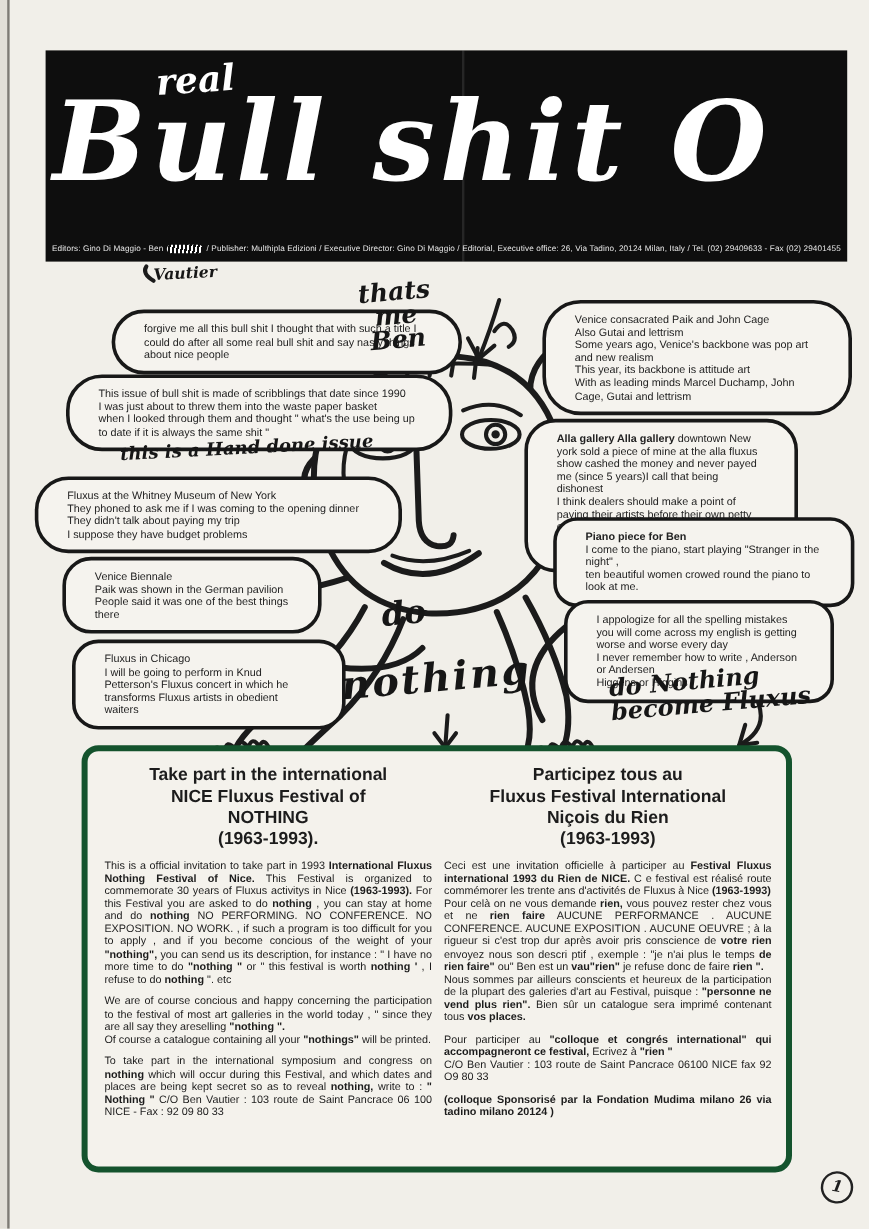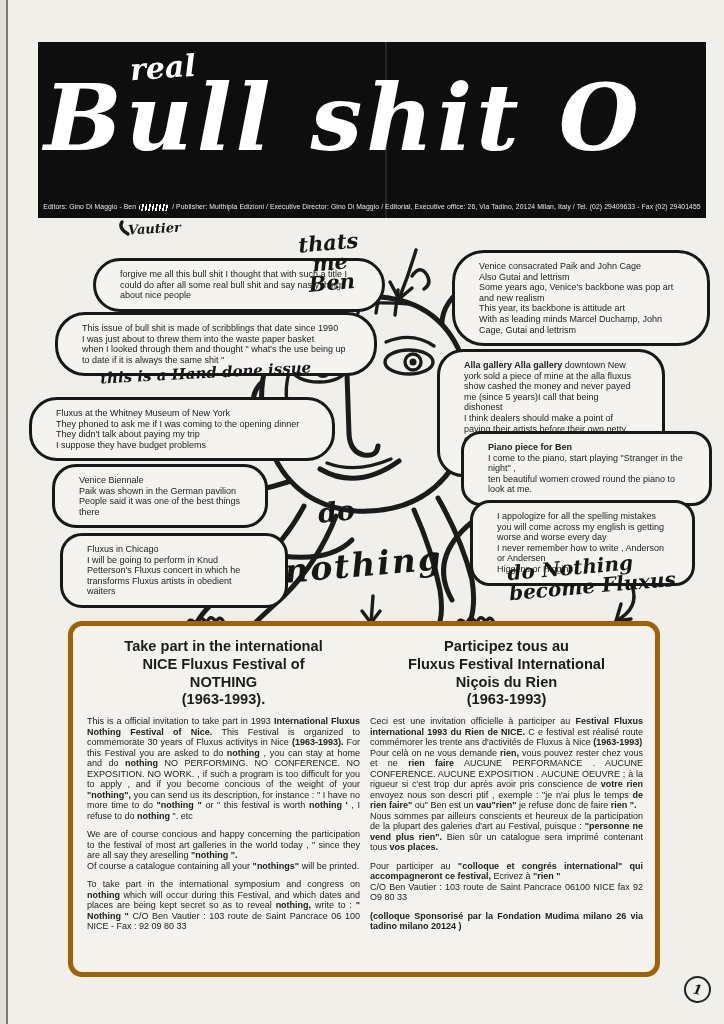--- a/index.html
+++ b/index.html
@@ -49,21 +49,21 @@
 
   
   svg.overlay{position:absolute;left:0;top:0;z-index:1;}
   svg.overlay path,svg.overlay ellipse,svg.overlay circle{stroke:#1b1b1b;stroke-width:5;fill:none;stroke-linecap:round;stroke-linejoin:round;}
   svg.overlay .thin{stroke-width:3.4;}
   svg.overlay .fillhead{fill:#f1efe9;}
   svg.overlay .solid{fill:#1b1b1b;stroke:none;}
 
   
   .sign{position:absolute;left:68px;top:621px;width:592px;height:356px;z-index:2;box-sizing:border-box;
-    background:#f4f2ec;border:5px solid #a16207;border-radius:14px;display:flex;gap:10px;
+    background:#f4f2ec;border:5px solid #14532d;border-radius:14px;display:flex;gap:10px;
     padding:10px 12px 8px 14px;overflow:hidden;}
   .col{flex:1;min-width:0;}
   .col h2{margin:2px 0 7px 0;font-size:14.6px;line-height:1.22;text-align:center;white-space:pre-line;font-weight:bold;}
   .col p{margin:0 0 8px 0;font-size:9px;line-height:1.17;text-align:justify;white-space:pre-line;}
   .col .b{font-weight:bold;}
 
   .pagenum{position:absolute;left:684px;top:976px;width:23px;height:23px;z-index:3;
     border:2.4px solid #222;border-radius:50%;display:flex;align-items:center;justify-content:center;
     font-family:"DejaVu Serif",serif;font-style:italic;font-weight:bold;font-size:13px;transform:rotate(10deg);}
 </style>

